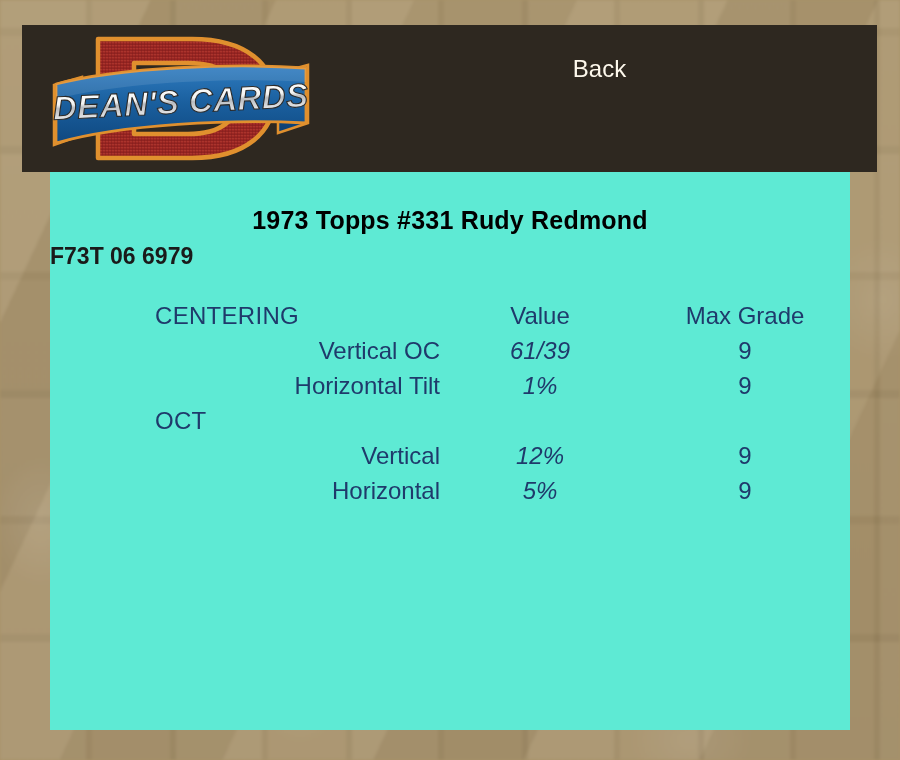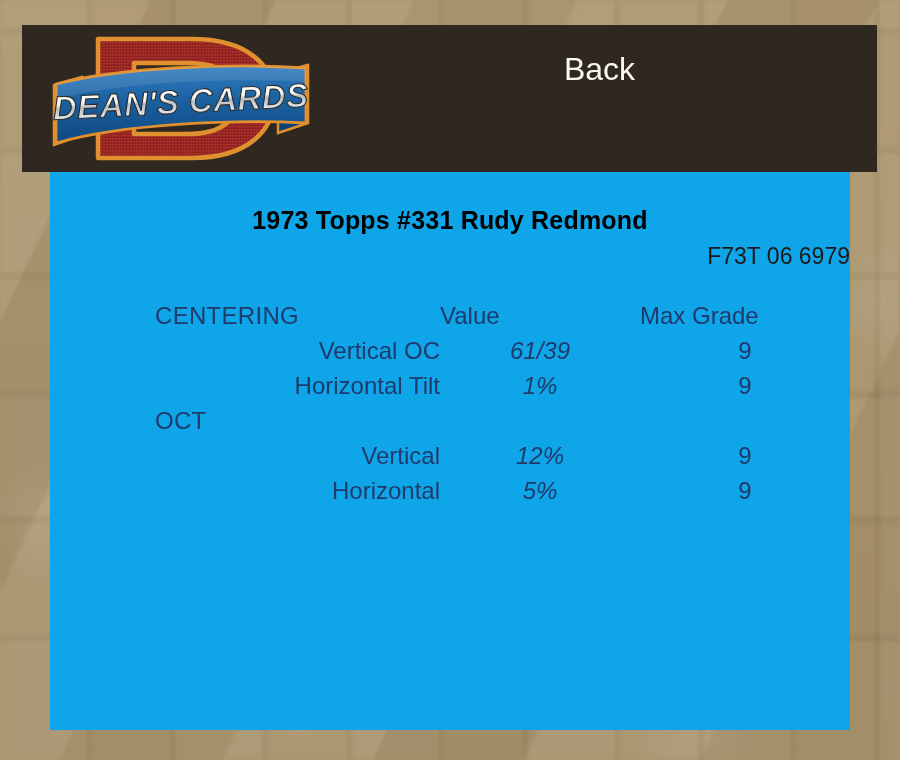--- a/index.html
+++ b/index.html
@@ -68,48 +68,48 @@
     color: #fdf8ec;
   }
   #header-title {
     font-size: 45px;
     line-height: 54px;
     letter-spacing: 0.5px;
     font-weight: 400;
     white-space: nowrap;
   }
   #header-subtitle {
-    font-size: 32px;
+    font-size: 24px;
     line-height: 44px;
     font-weight: 400;
   }
 
   
   #content-panel {
     position: absolute;
     left: 50px;
     top: 172px;
     width: 800px;
     height: 558px;
-    background: #0ea5e9;
+    background: #5eead4;
   }
 
   #card-title {
     margin-top: 34px;
     text-align: center;
     font-size: 25px;
     font-weight: bold;
     color: #000000;
     letter-spacing: 0.2px;
   }
   #card-serial {
     margin-top: 8px;
-    text-align: right;
+    text-align: left;
     font-size: 23px;
-    font-weight: 400;
+    font-weight: 700;
     color: #1a1a1a;
   }
 
   
   #stats-table {
     margin-top: 28px;
     width: 100%;
     border-collapse: collapse;
     color: #1f3a6b;
     table-layout: fixed;
@@ -121,21 +121,21 @@
   #stats-table th, #stats-table td {
     padding: 0;
     height: 35px;
     vertical-align: middle;
     font-size: 24px;
     font-weight: 400;
   }
   .col-head {
     font-weight: bold;
     font-size: 24px;
-    text-align: left;
+    text-align: center;
   }
   .section-head {
     font-weight: bold;
     font-size: 24px;
     text-align: left;
     padding-left: 105px !important;
     letter-spacing: 0.3px;
     margin-top: 11px;
   }
   .row-label {

